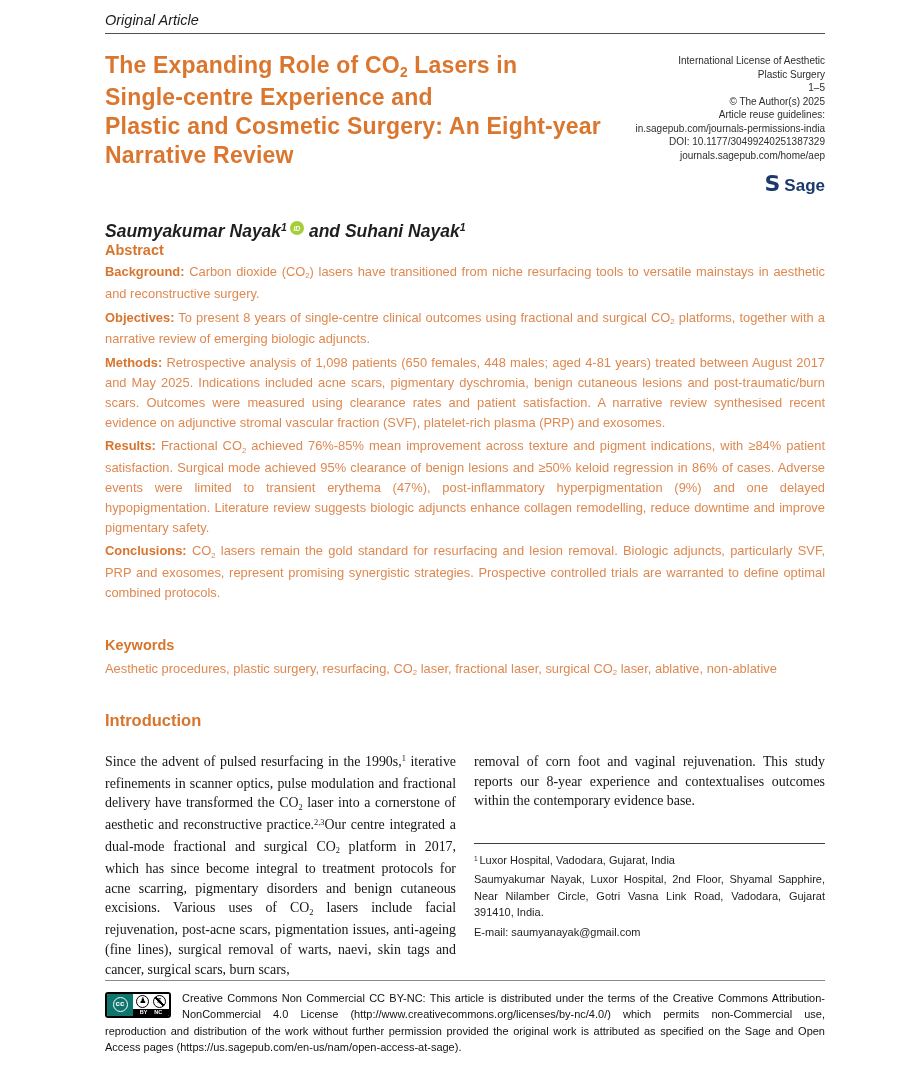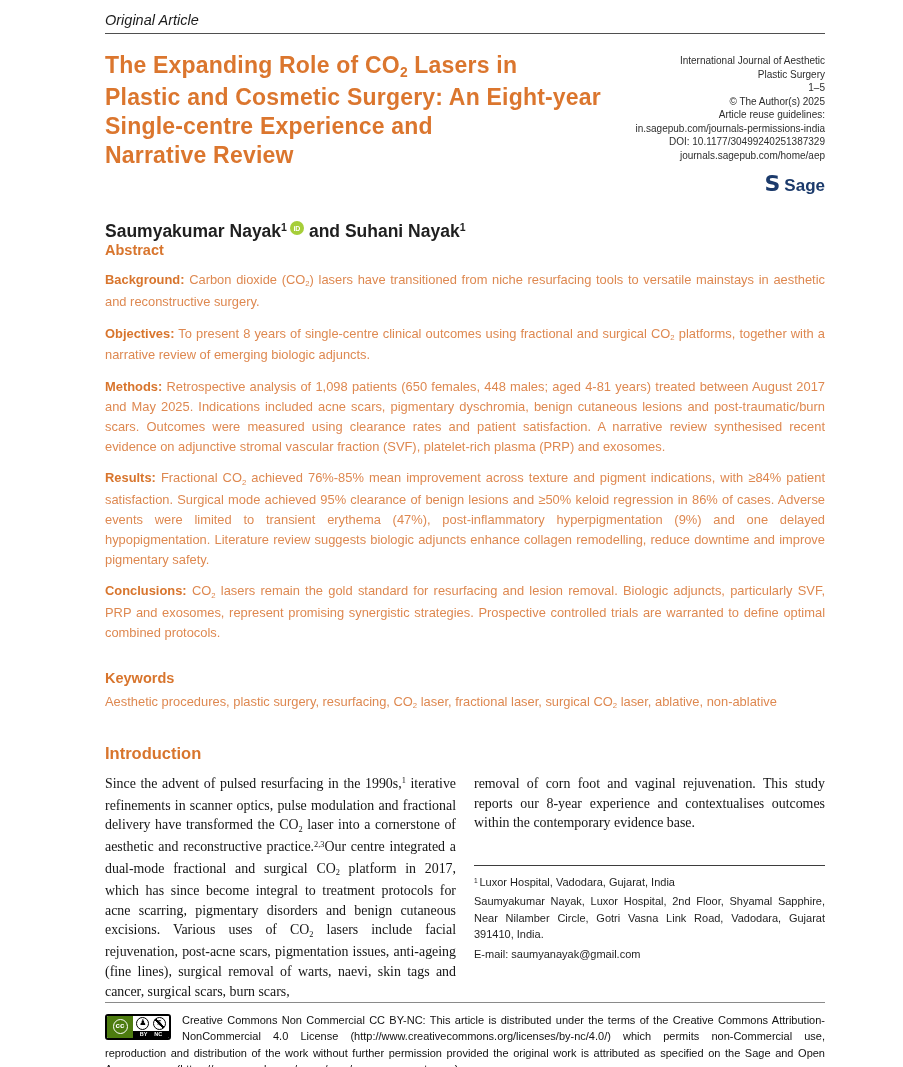--- a/index.html
+++ b/index.html
@@ -19,79 +19,79 @@
   .title-row { display:flex; margin-top:17px; }
   .article-title { color:#DB762E; font-weight:bold; font-size:23px; line-height:29px; width:575px; letter-spacing:0.2px; }
   .right-col-head { width:225px; }
   .journal-info { text-align:right; font-size:10px; line-height:13.5px; color:#2d2d2d; margin-top:3px; }
   .journal-info span { display:block; }
   .sage-logo { margin-top:9px; display:flex; justify-content:flex-end; align-items:baseline; gap:4px; color:#1B3A6B; }
   .sage-s { font-size:22px; font-weight:bold; font-family:"DejaVu Sans", sans-serif; }
   .sage-name { font-size:17px; font-weight:bold; }
 
   
-  .authors { margin-top:25px; font-size:17.5px; font-weight:bold; color:#1f1f1f; display:flex; align-items:flex-start; }
+  .authors { margin-top:25px; font-size:17.5px; font-weight:bold; color:#1f1f1f; display:flex; align-items:flex-start;font-style:italic; }
   .orcid-icon { width:14px; height:14px; border-radius:50%; background:#A6CE39; color:#fff; font-size:7px;
     font-weight:bold; display:inline-flex; align-items:center; justify-content:center; margin:0 5px 7px 3px; flex:none; }
 
   
   .section-heading { color:#D8752D; font-weight:bold; font-size:14.5px; }
   .abstract-heading { }
-  .abstract p { color:#DE8850; font-size:12.9px; line-height:19.8px; text-align:justify; margin-top:12px; }
+  .abstract p { color:#DE8850; font-size:12.9px; line-height:19.8px; text-align:justify; margin-top:4px; }
   .abstract p b { color:#D8752D; }
 
-  .keywords-heading { margin-top:27px; }
+  .keywords-heading { margin-top:34px; }
   .keywords-text { color:#DE8850; font-size:12.9px; line-height:19px; margin-top:6px; }
 
   
   .intro-heading { margin-top:31px; color:#D8752D; font-weight:bold; font-size:16.5px; }
-  .columns { display:flex; gap:18px; margin-top:11px; }
+  .columns { display:flex; gap:18px; margin-top:22px; }
   .col { width:351px; font-family:"Liberation Serif", serif; font-size:13.9px; line-height:19.8px; text-align:justify; color:#141414; }
 
   
   .footnote-rule { border-top:1px solid #3d3d3d; margin-top:32px; width:100%; }
   .footnote-block { font-family:"Liberation Sans", sans-serif; color:#1f1f1f; }
   .affiliation { font-size:11px; margin-top:9px; line-height:15px; }
   .corr-heading { font-size:11.8px; font-weight:bold; margin-top:12px; }
   .corr-address { font-size:11px; line-height:16.5px; text-align:justify; margin-top:2px; }
   .email-line { font-size:11px; margin-top:2px; }
 
   
   .footer { margin-top:auto; }
   .footer-rule { border-top:1px solid #8a8a8a; margin-bottom:9px; }
   .footer-text { font-size:11px; line-height:16.5px; text-align:justify; color:#111; }
   .cc-badge { float:left; margin:2px 11px 2px 0; display:flex; border:2px solid #000; border-radius:3px; overflow:hidden; height:26px; }
-  .cc-left { background:#4d7c0f; width:26px; display:flex; align-items:center; justify-content:center; }
+  .cc-left { background:#0f766e; width:26px; display:flex; align-items:center; justify-content:center; }
   .cc-circle { width:15px; height:15px; border:1.6px solid #fff; border-radius:50%; color:#fff; font-size:8px; font-weight:bold;
     display:flex; align-items:center; justify-content:center; }
   .cc-right { background:#fff; width:36px; display:flex; flex-direction:column; }
   .cc-icons { flex:1; display:flex; align-items:center; justify-content:space-evenly; }
   .cc-small-circle { width:13px; height:13px; border:1.4px solid #000; border-radius:50%; color:#000; font-size:8px;
     display:flex; align-items:center; justify-content:center; }
   .nc-strike { background:linear-gradient(45deg, transparent 44%, #000 44%, #000 56%, transparent 56%); }
   .cc-labels { background:#000; color:#fff; font-size:5.5px; font-weight:bold; display:flex; justify-content:space-evenly; line-height:7px; }
 </style>
 </head>
 <body>
 
 <div class="page">
 
   <div class="article-type">Original Article</div>
   <div class="top-rule"></div>
 
   <div class="title-row">
     <div class="article-title">
       <div>The Expanding Role of CO<sub>2</sub> Lasers in</div>
+      <div>Single-centre Experience and</div>
       <div>Plastic and Cosmetic Surgery: An Eight-year</div>
-      <div>Single-centre Experience and</div>
       <div>Narrative Review</div>
     </div>
     <div class="right-col-head">
       <div class="journal-info">
-        <span>International Journal of Aesthetic</span>
+        <span>International License of Aesthetic</span>
         <span>Plastic Surgery</span>
         <span>1–5</span>
         <span>© The Author(s) 2025</span>
         <span>Article reuse guidelines:</span>
         <span>in.sagepub.com/journals-permissions-india</span>
         <span>DOI: 10.1177/30499240251387329</span>
         <span>journals.sagepub.com/home/aep</span>
       </div>
       <div class="sage-logo">
         <span class="sage-s">S</span>

